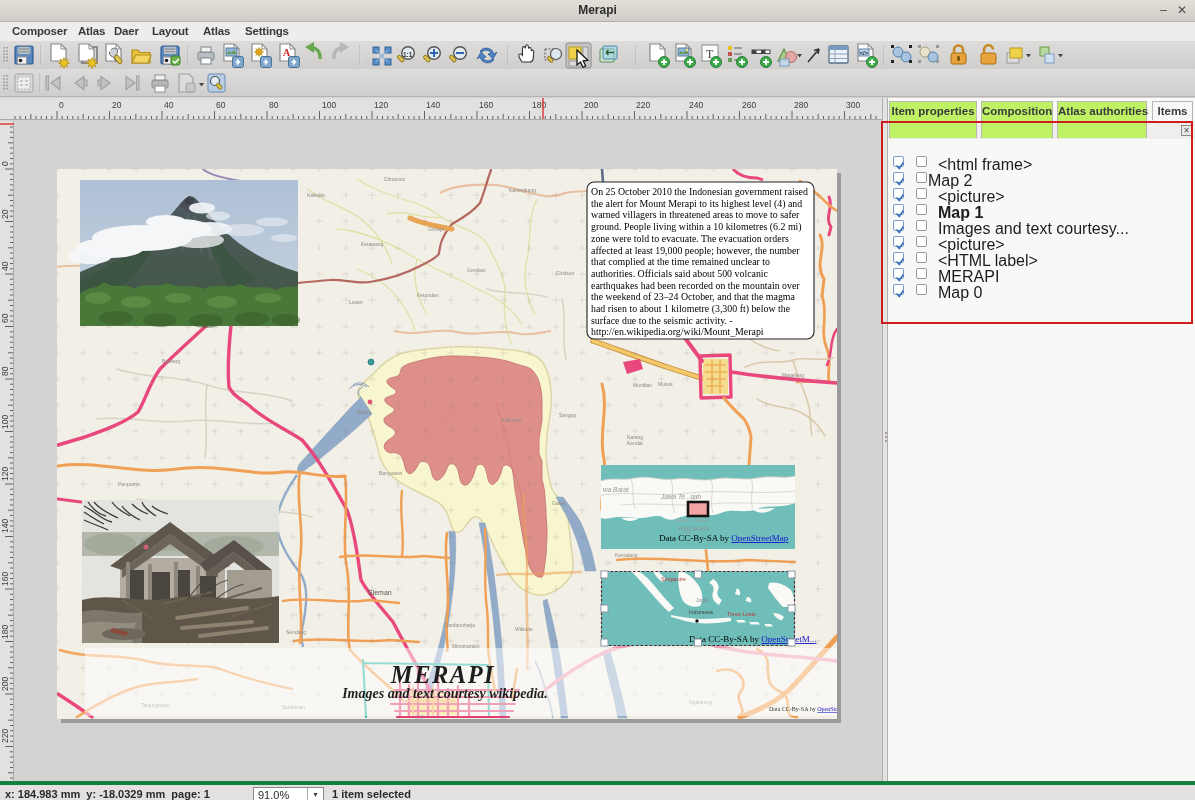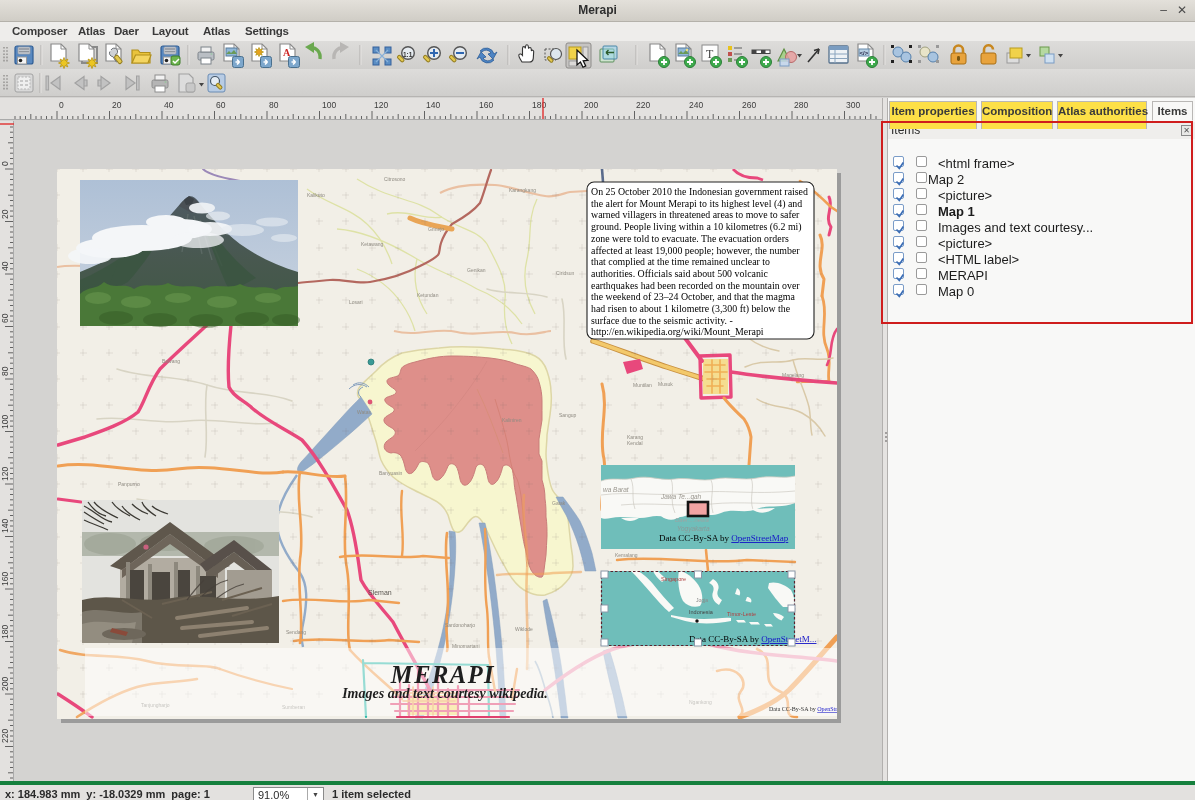--- a/index.html
+++ b/index.html
@@ -17,26 +17,26 @@
 #hruler{position:absolute;left:0;top:98px;width:882px;height:22px;background:#e3e1df;border-bottom:1px solid #aaa}
 #vruler{position:absolute;left:0;top:121px;width:14px;height:660px;background:#e3e1df;border-right:1px solid #aaa}
 #canvas{position:absolute;left:15px;top:121px;width:925px;height:660px;background:#d4d3d1;overflow:hidden}
 #paper{position:absolute;left:42px;top:48px;width:780px;height:550px;background:#f2efe7;
  box-shadow:4px 4px 0 0 #9b9b9b;outline:1px solid #c5c2ba;outline-offset:-1px}
 #split{position:absolute;left:882px;top:98px;width:6px;height:683px;background:#e5e3e1;
  border-left:1px solid #b2b0ae;border-right:1px solid #b2b0ae}
 #panel{position:absolute;left:888px;top:98px;width:307px;height:683px;background:#f8f8f7}
 #status{position:absolute;left:0;top:781px;width:1195px;height:19px;background:#e3e1df;
  border-top:4px solid #15803d;font-size:11px;font-weight:bold;color:#2a2a2a;line-height:18px}
-.tab{position:absolute;top:101px;height:28px;background:#fde047;border:1px solid #b9b7b5;border-bottom:none;
+.tab{position:absolute;top:101px;height:37px;background:#bef264;border:1px solid #b9b7b5;border-bottom:none;
  font-size:11.5px;font-weight:bold;color:#3a3a3a;text-align:center;line-height:19px;white-space:nowrap;z-index:5}
 #redbox{position:absolute;left:881px;top:121px;width:312px;height:203px;border:2px solid #cf1d1d;z-index:60}
 .cb{position:absolute;width:11px;height:11px;background:#fff;border:1px solid #9a9a9a;border-radius:2px}
 .cbc{border:1px solid #7a9cc8}
-.itxt{position:absolute;font-size:13px;color:#1c1c1c;white-space:nowrap}
+.itxt{position:absolute;font-size:16px;color:#1c1c1c;white-space:nowrap}
 </style></head><body>
 <div id="w">
     <div id="tbar">Merapi<span class="wbtn" style="right:28px">–</span><span class="wbtn" style="right:8px">✕</span></div>
     <div id="menu">
       <span style="left:12px">Composer</span>
       <span style="left:78px">Atlas</span>
       <span style="left:114px">Daer</span>
       <span style="left:152px">Layout</span>
       <span style="left:203px">Atlas</span>
       <span style="left:245px">Settings</span>

